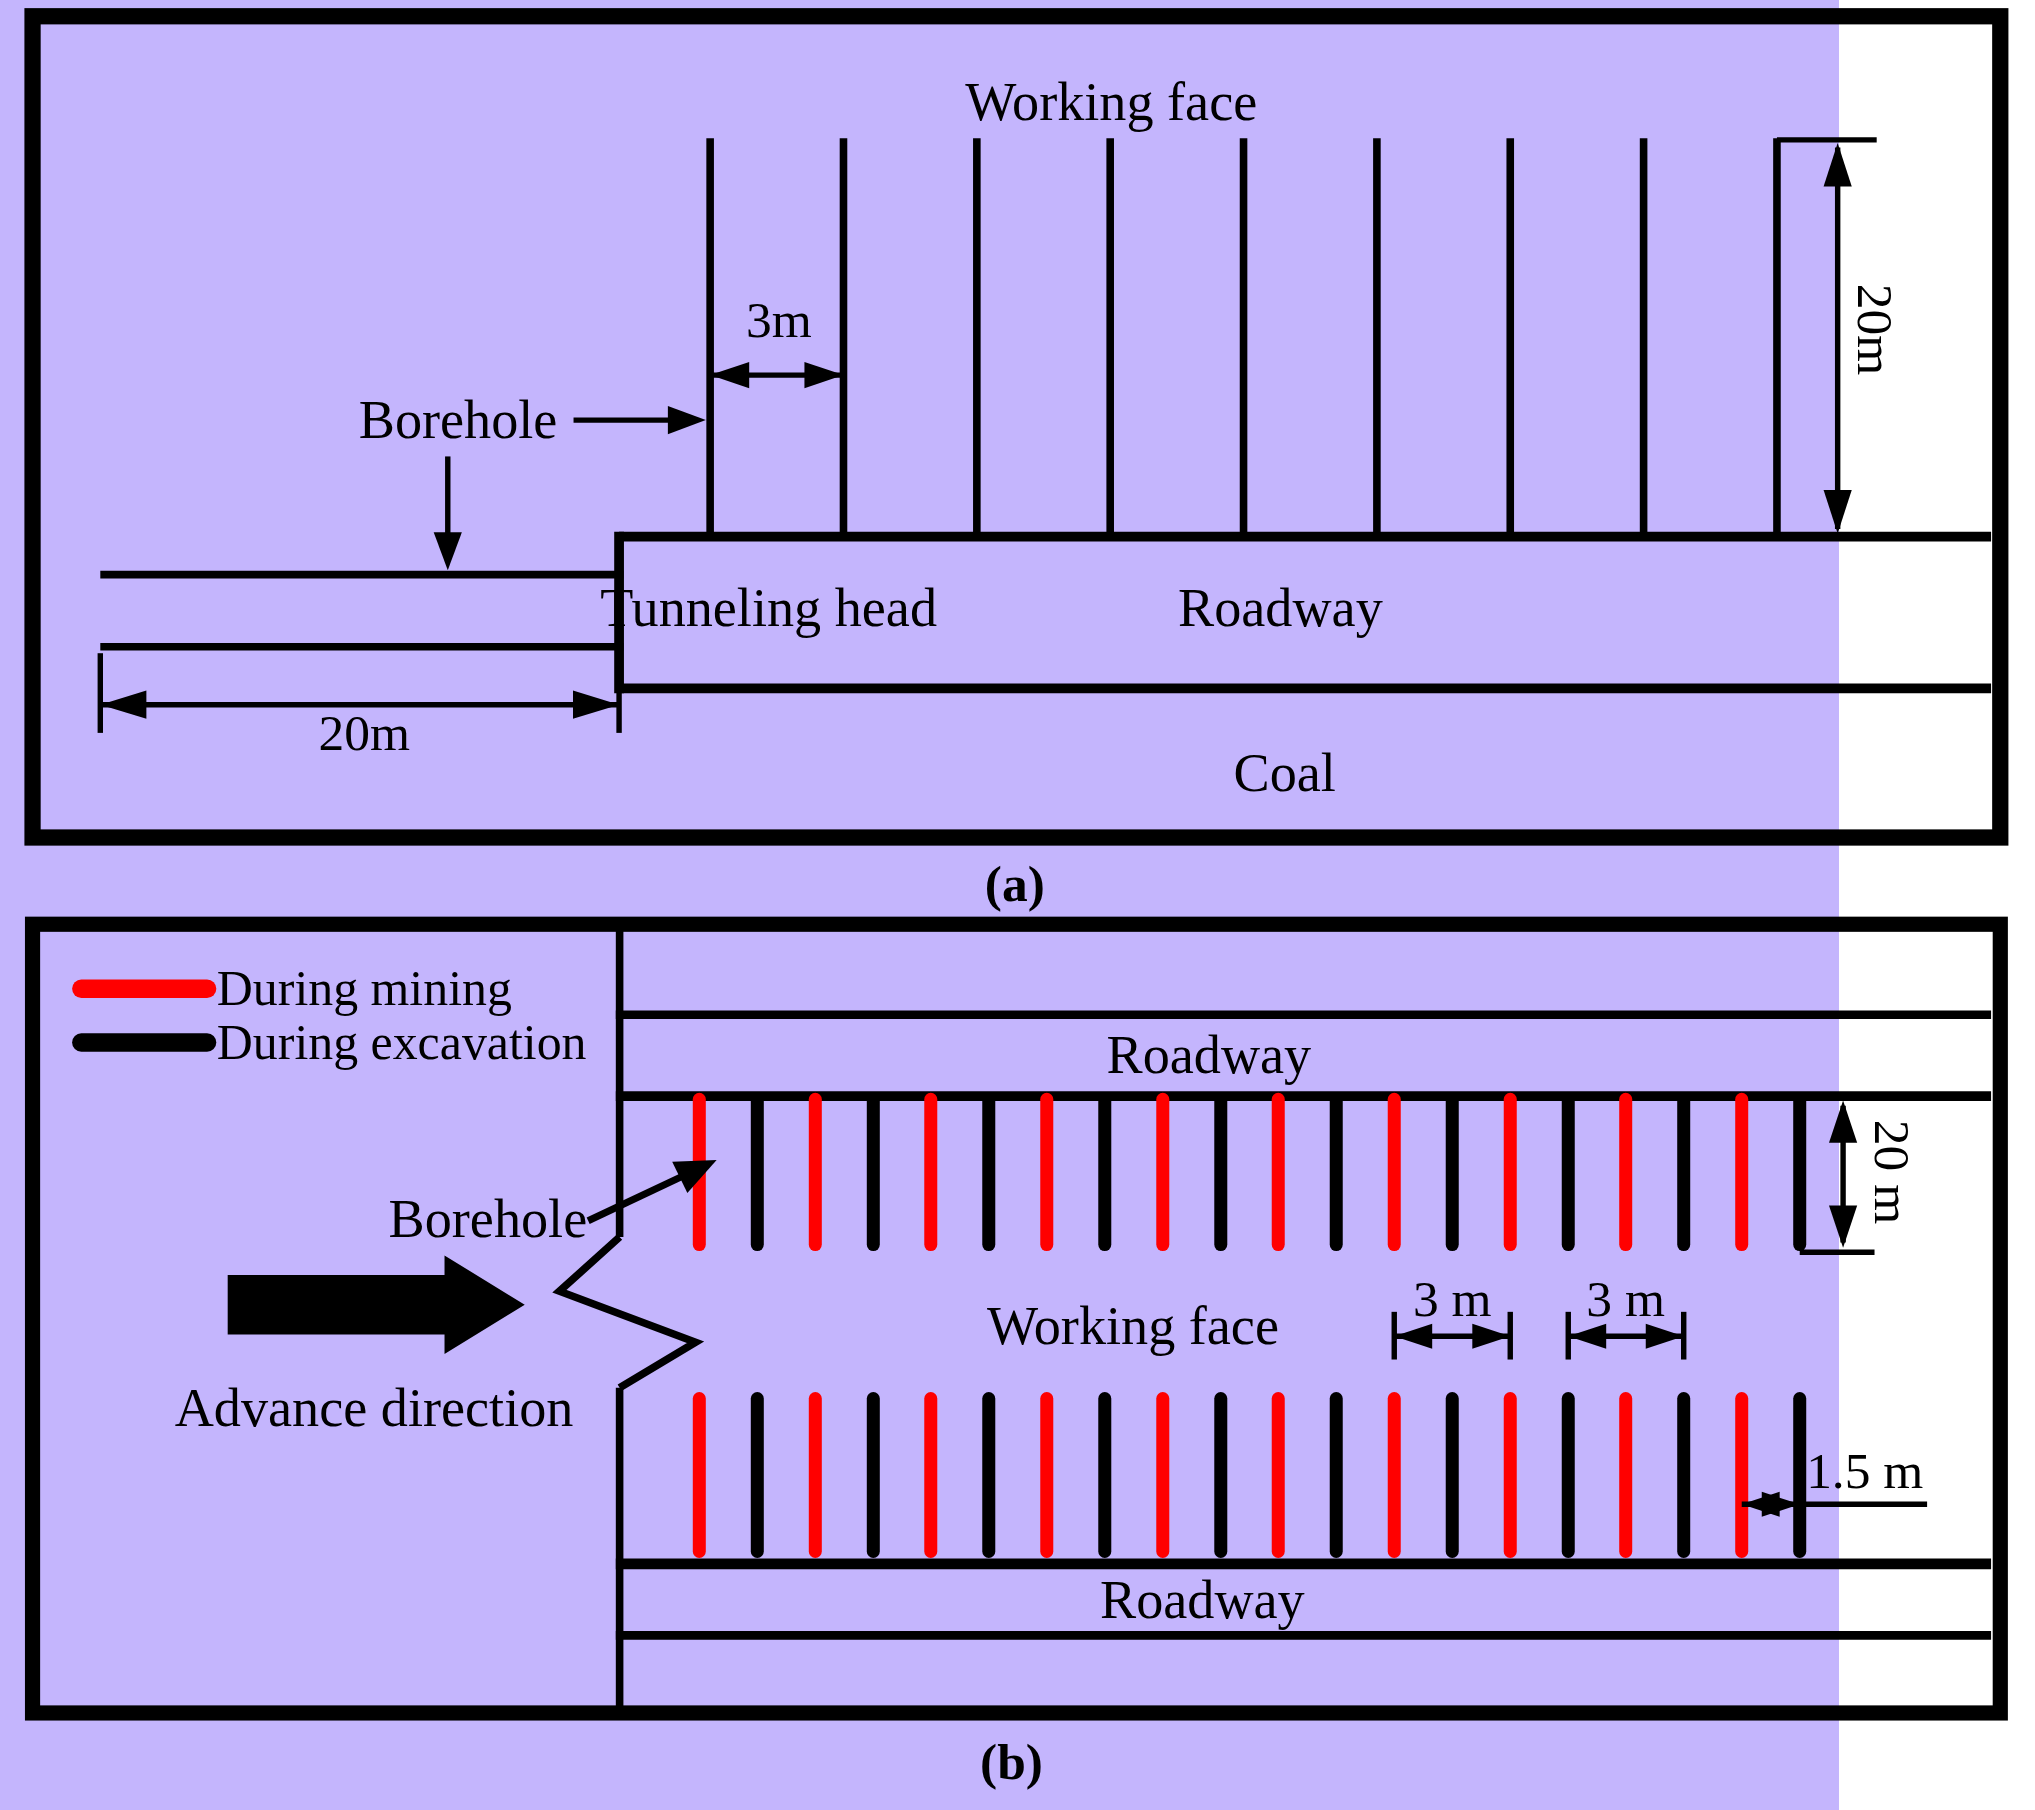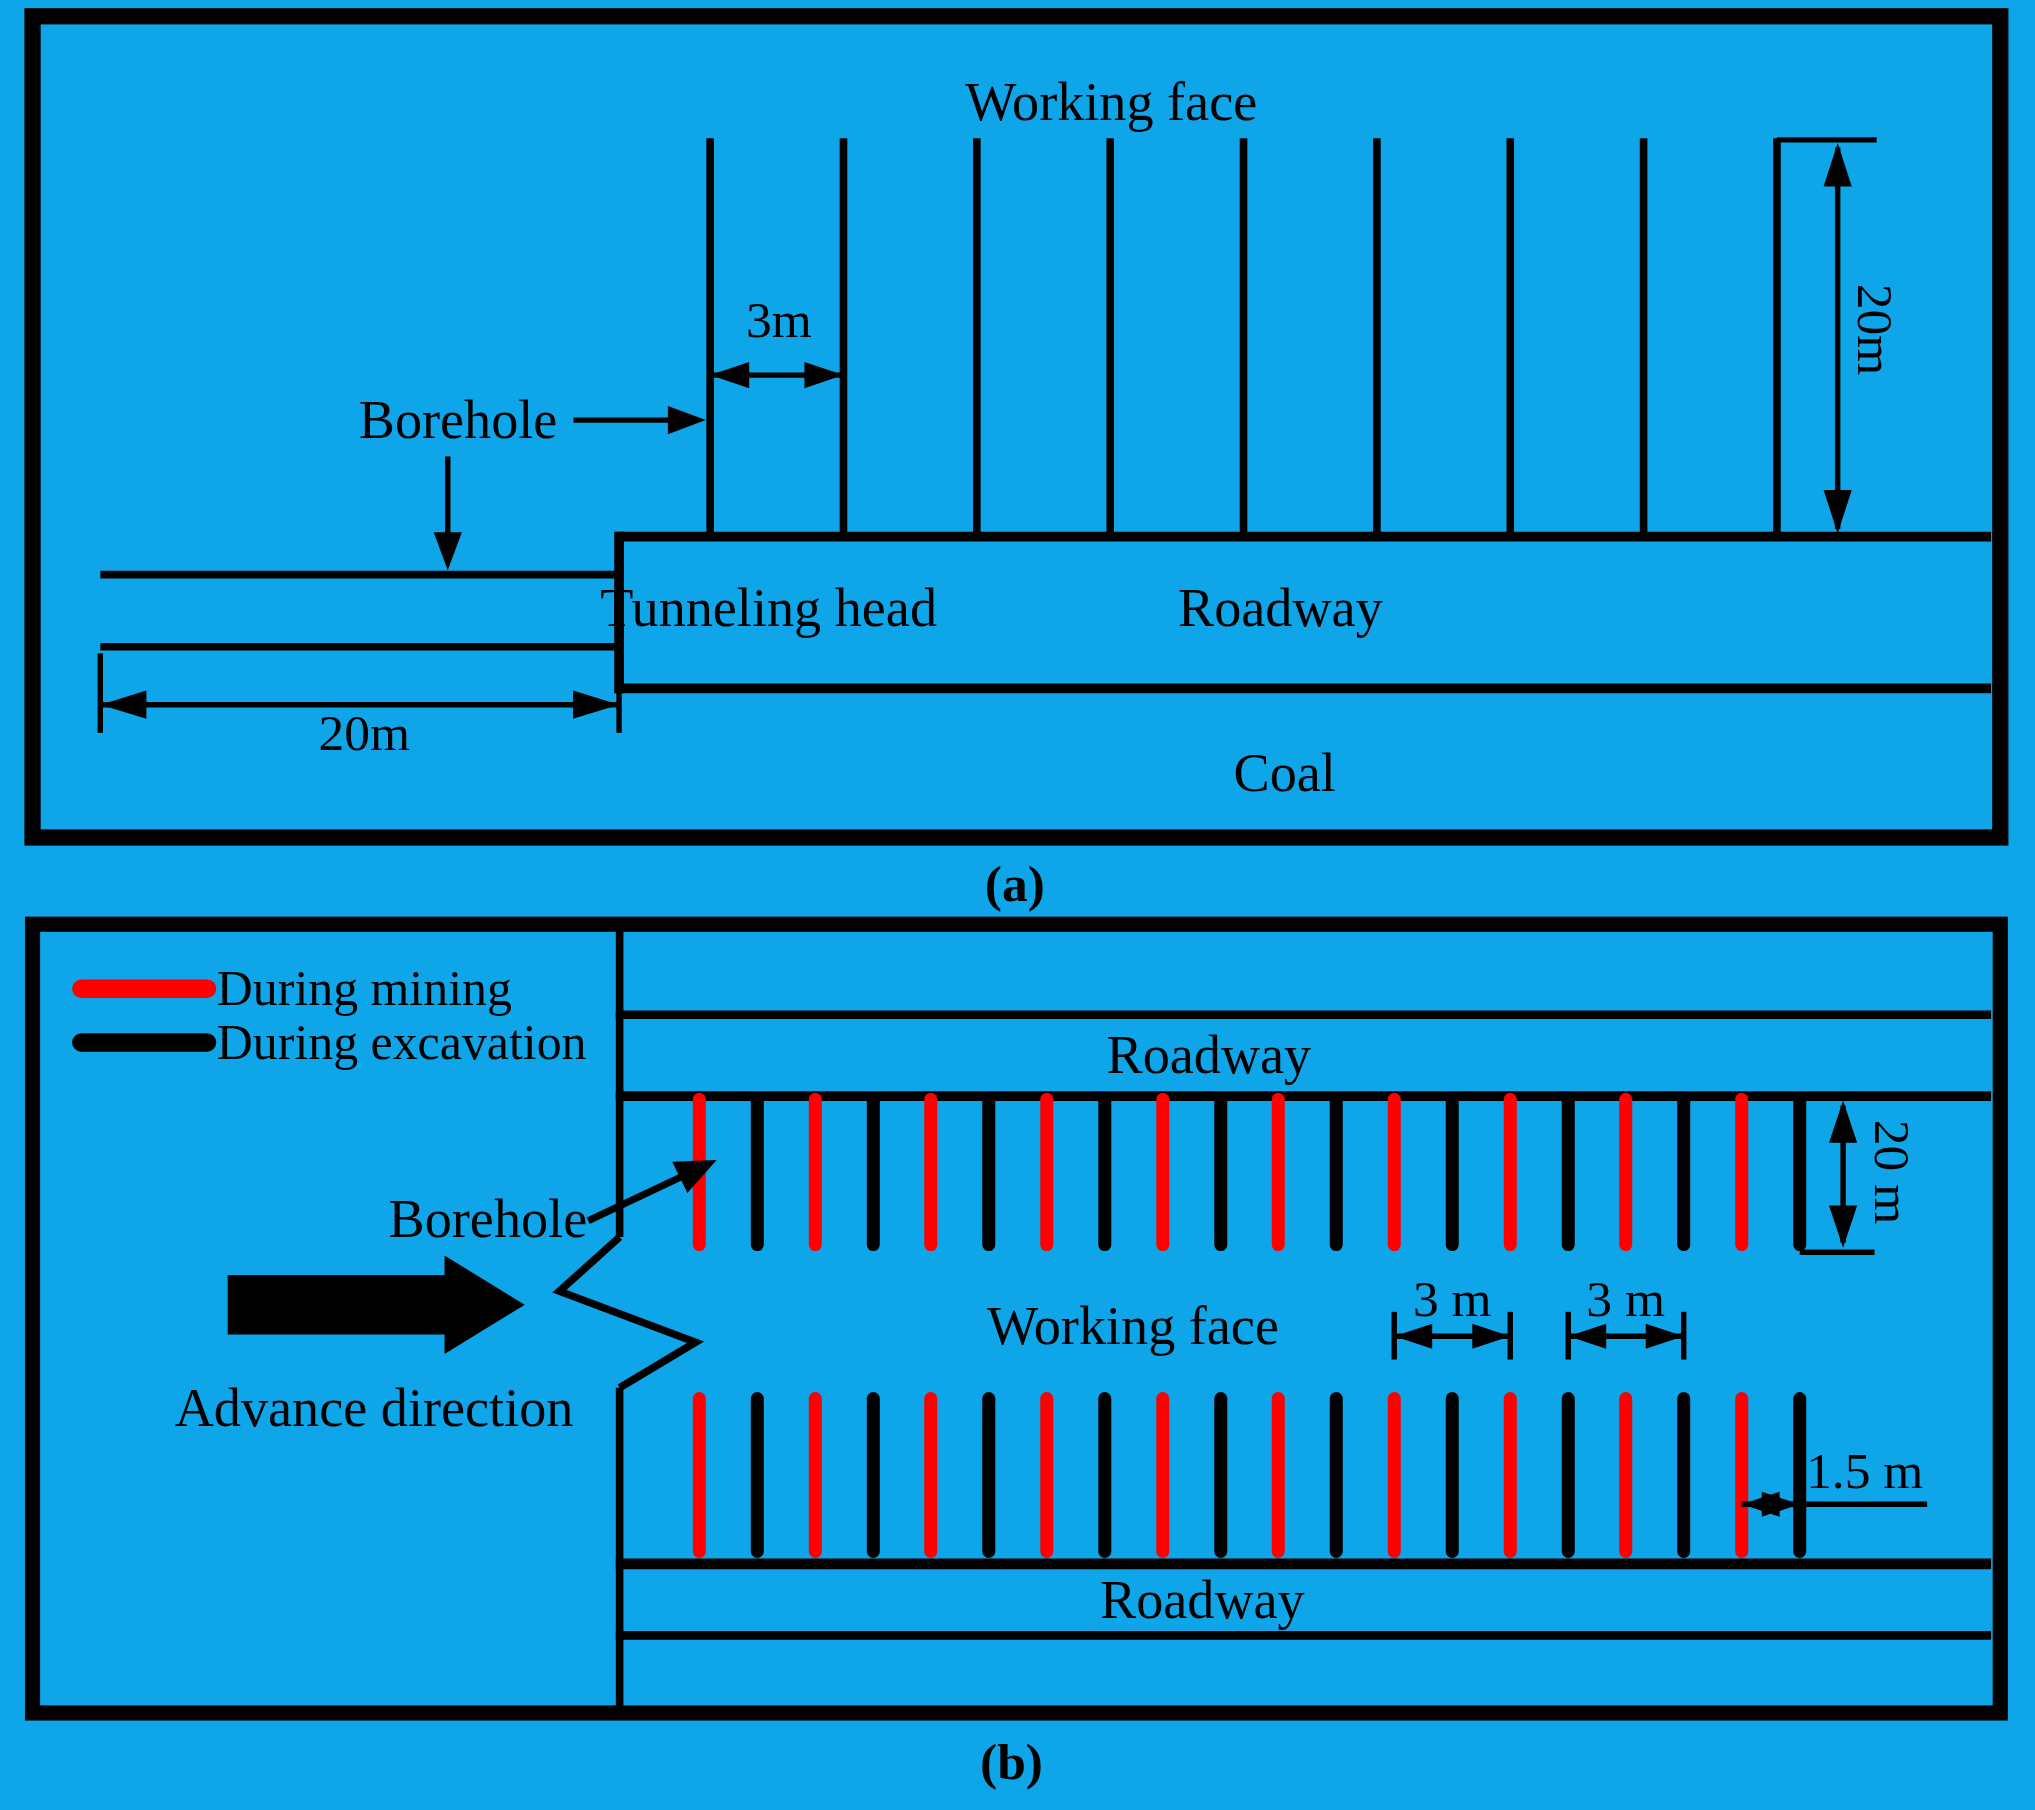--- a/index.html
+++ b/index.html
@@ -1,16 +1,16 @@
 <!DOCTYPE html>
 <html style="font-size:8.7px"><head>
 <meta charset="utf-8">
 <style>
   html,body{margin:0;padding:0;background:#ffffff;}
-  .stage{width:2035px;height:1810px;background:#0ea5e9;}
+  .stage{width:1839px;height:1810px;background:#c4b5fd;}
   svg{display:block;}
   text{font-family:"Liberation Serif","DejaVu Serif",serif;fill:#000000;}
   .lbl{font-size:100px;}
   .dim{font-size:95px;}
   .legendlbl{font-size:92px;}
   .cap{font-size:95px;font-weight:bold;}
   .dimline{stroke:#000;stroke-width:10;fill:none;}
   .struct{stroke:#000;fill:none;}
   .head{fill:#000;stroke:none;}
 </style>

